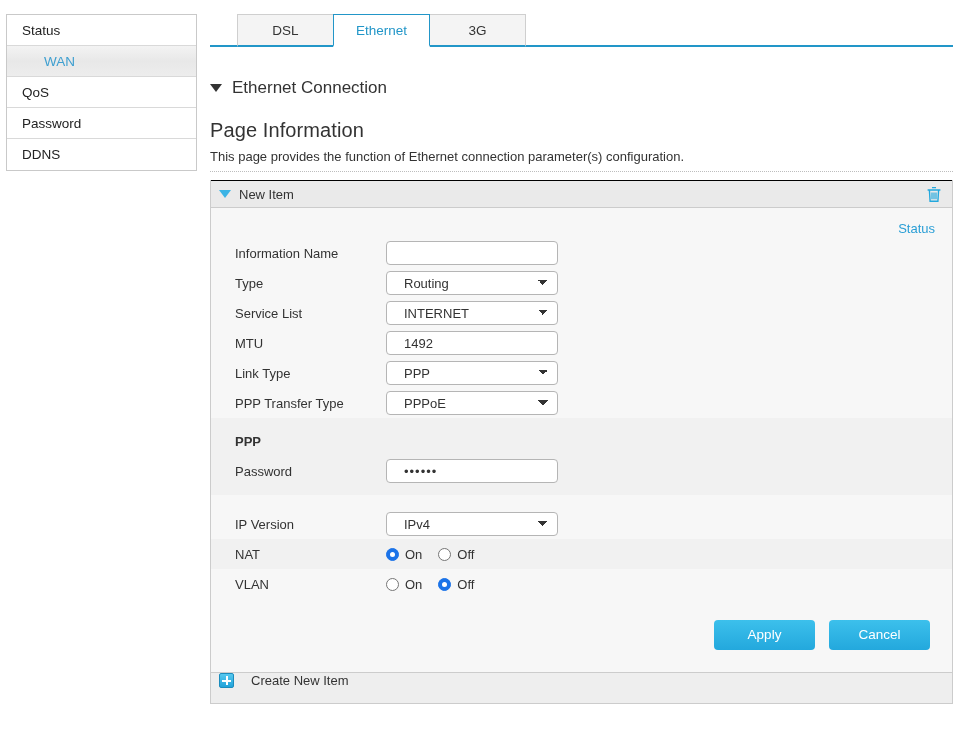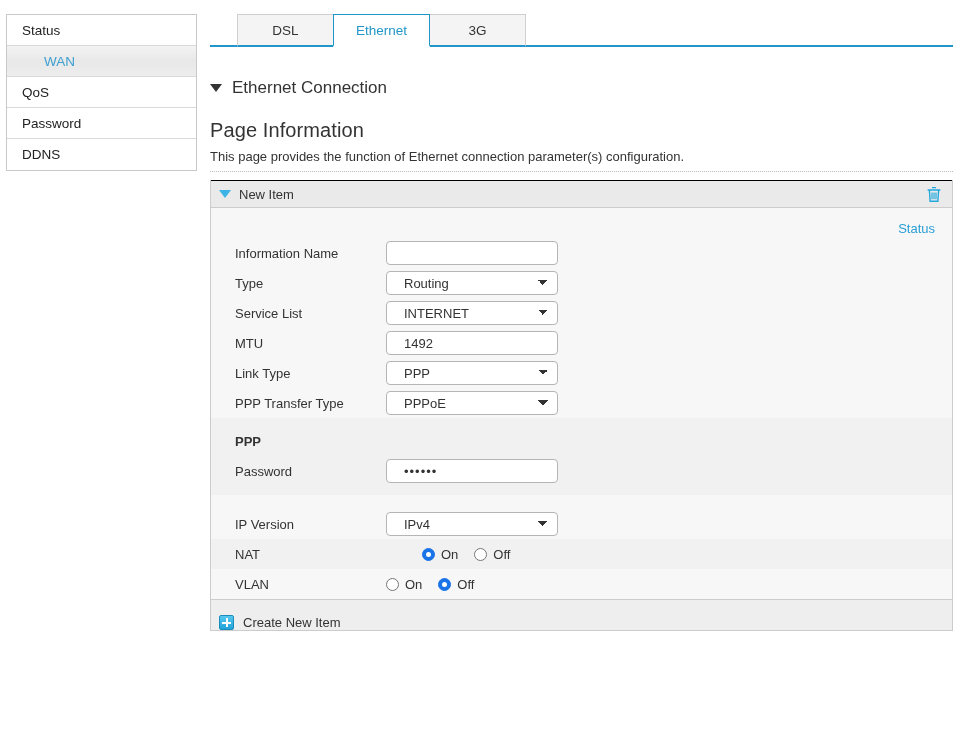--- a/index.html
+++ b/index.html
@@ -164,21 +164,21 @@
   }
 
   
   .frow {
     display: flex;
     align-items: center;
     height: 30px;
     padding-left: 24px;
     box-sizing: border-box;
   }
-  .frow.stripe { background: #f1f1f1; gap: 36px; }
+  .frow.stripe { background: #f1f1f1; }
   .flabel {
     width: 151px;
     font-size: 13px;
     color: #333333;
     flex: none;
   }
   .flabel.bold { font-weight: bold; }
   .fctrl { flex: none; }
 
   input.txt, select.sel {
@@ -270,23 +270,24 @@
     margin-left: 14px;
     padding: 0;
   }
 
   
   #create-row {
     height: 30px;
     background: #eeeeee;
     border-top: 1px solid #cccccc;
     display: flex;
-    align-items: flex-end;
+    align-items: flex-start;
     padding-left: 8px;
     cursor: pointer;
+    gap: 8px;
   }
   #plus-icon {
     width: 15px; height: 15px;
     border-radius: 2px;
     background: linear-gradient(to bottom, #56c8ef 0%, #22a3da 100%);
     border: 1px solid #1b8cbd;
     position: relative;
     flex: none;
     margin-right: 9px;
     box-sizing: border-box;
@@ -459,20 +460,24 @@
           <span class="rbtn"></span>
           <span class="ropt-label">On</span>
         </label>
         <label class="radio-opt">
           <span class="rbtn on"></span>
           <span class="ropt-label">Off</span>
         </label>
       </div>
     </div>
 
+    <div id="btn-row">
+      <button class="btn">Apply</button>
+      <button class="btn">Cancel</button>
+    </div>
 
     <div id="create-row">
       <span id="plus-icon"></span>
       <span id="create-label">Create New Item</span>
     </div>
 
   </div>
 </div>
 
 </body></html>

